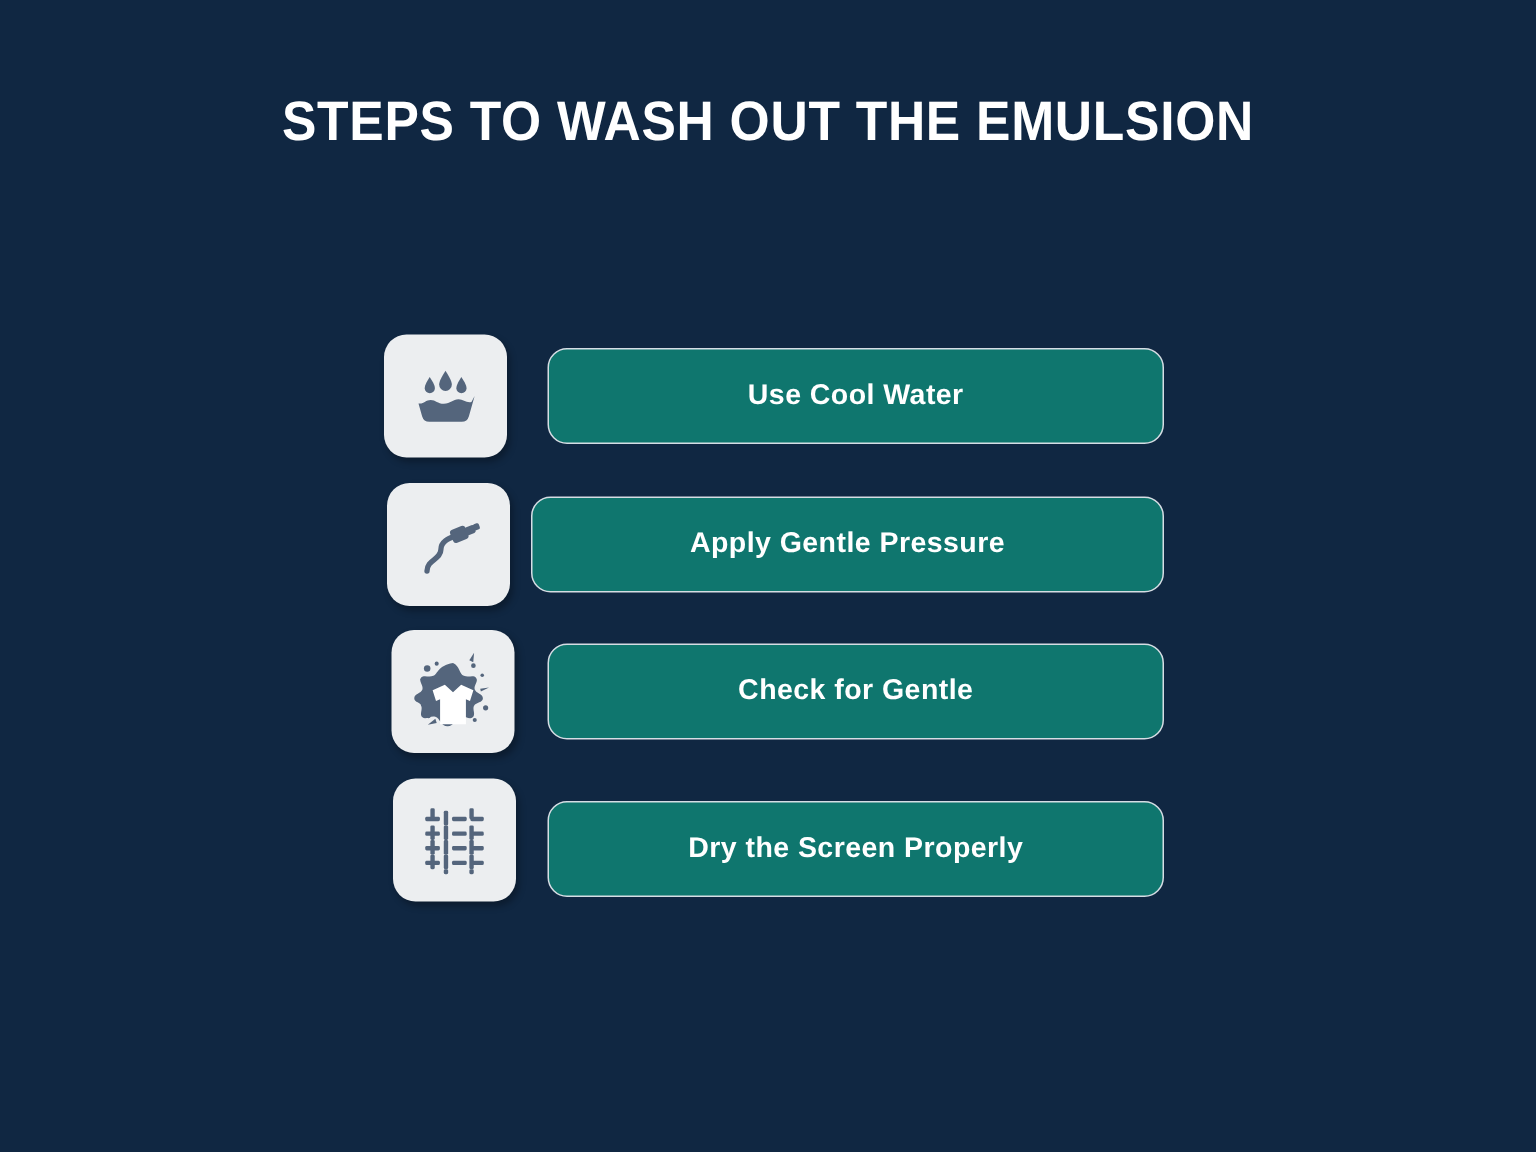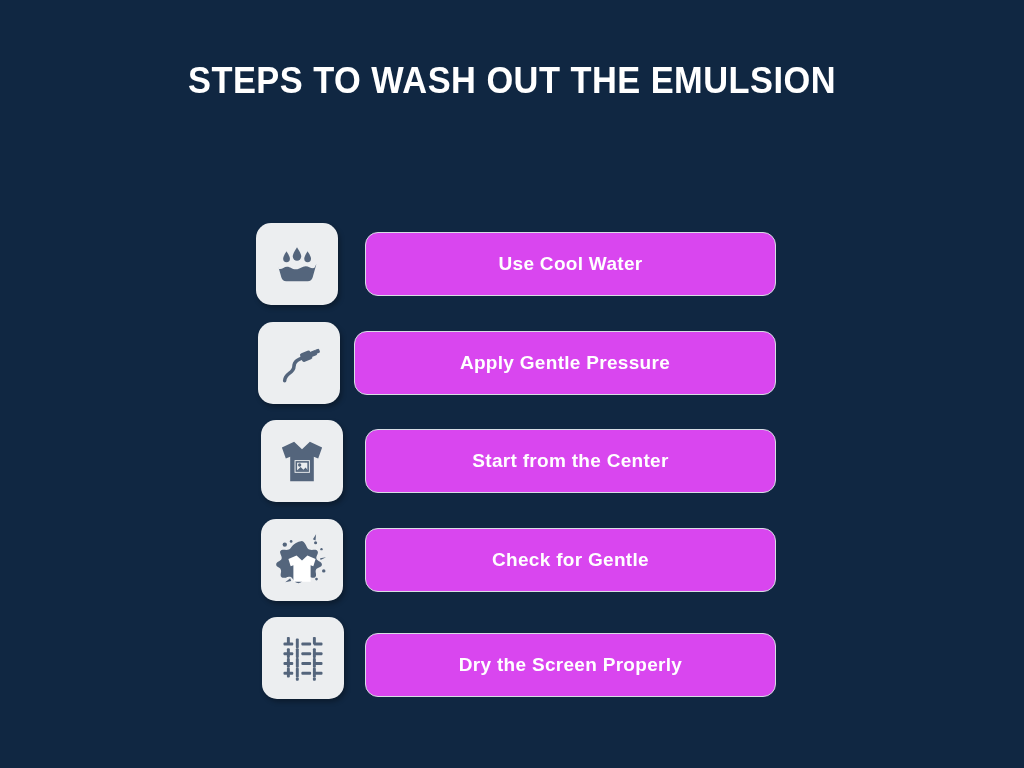--- a/index.html
+++ b/index.html
@@ -61,21 +61,21 @@
     justify-content: center;
     position: relative;
   }
   .icon-tile svg { display: block; }
 
   
   .step-button {
     margin-left: 27px;
     flex: 1 1 auto;
     height: 64px;
-    background: #d946ef;
+    background: #0f766e;
     border: 1.6px solid #d6dde4;
     border-radius: 13px;
     display: flex;
     align-items: center;
     justify-content: center;
     box-sizing: border-box;
   }
   .step-label {
     color: #ffffff;
     font-size: 19px;
@@ -134,36 +134,20 @@
             <rect x="51.5" y="15.5" width="5" height="5" rx="1.4" transform="rotate(-22 54 18)"></rect>
           </g>
         </svg>
       </span>
     </div>
     <div class="step-button">
       <span class="step-label">Apply Gentle Pressure</span>
     </div>
   </div>
 
-  <div class="step-row r3">
-    <div class="icon-tile">
-      <span>
-        <svg width="56" height="56" viewBox="0 0 64 64">
-          <path fill="#54657c" d="M23 10 L32 18.5 L41 10 L55 16.5 L50.5 29 L45.5 27 V55 H18.5 V27 L13.5 29 L9 16.5 Z"></path>
-          <rect x="23.5" y="31" width="17.5" height="14.5" fill="#eceef0"></rect>
-          <rect x="25.5" y="33" width="13.5" height="10.5" fill="none" stroke="#54657c" stroke-width="1.8"></rect>
-          <circle cx="29.3" cy="36.6" r="1.9" fill="#54657c"></circle>
-          <path fill="#54657c" d="M26 43.2 l4.4 -4.4 l3.2 3.2 l2.6 -2.6 l2.6 3.8 z"></path>
-        </svg>
-      </span>
-    </div>
-    <div class="step-button">
-      <span class="step-label">Start from the Center</span>
-    </div>
-  </div>
 
   <div class="step-row r4">
     <div class="icon-tile">
       <span>
         <svg width="58" height="58" viewBox="0 0 64 64">
           <g fill="#54657c">
             <path d="M32 11 c5 2 4.5 8 8 9.5 c3.5 1.5 7-1 9 1.5 c2 2.5-2 5.5-1 8.5
                      c1 3 6 3 6 6.5 c0 3.2-5 3-6.5 5.5 c-1.5 2.5 1.5 6.5-1 8.5
                      c-2.6 2-6-1.5-9.5-0.4 c-3.5 1.1-4 7-9 7 c-5 0-5.5-5.9-9-7
                      c-3.5-1.1-6.9 2.4-9.5 0.4 c-2.5-2 0.5-6-1-8.5 C8.5 40 3.5 40.2 3.5 37

